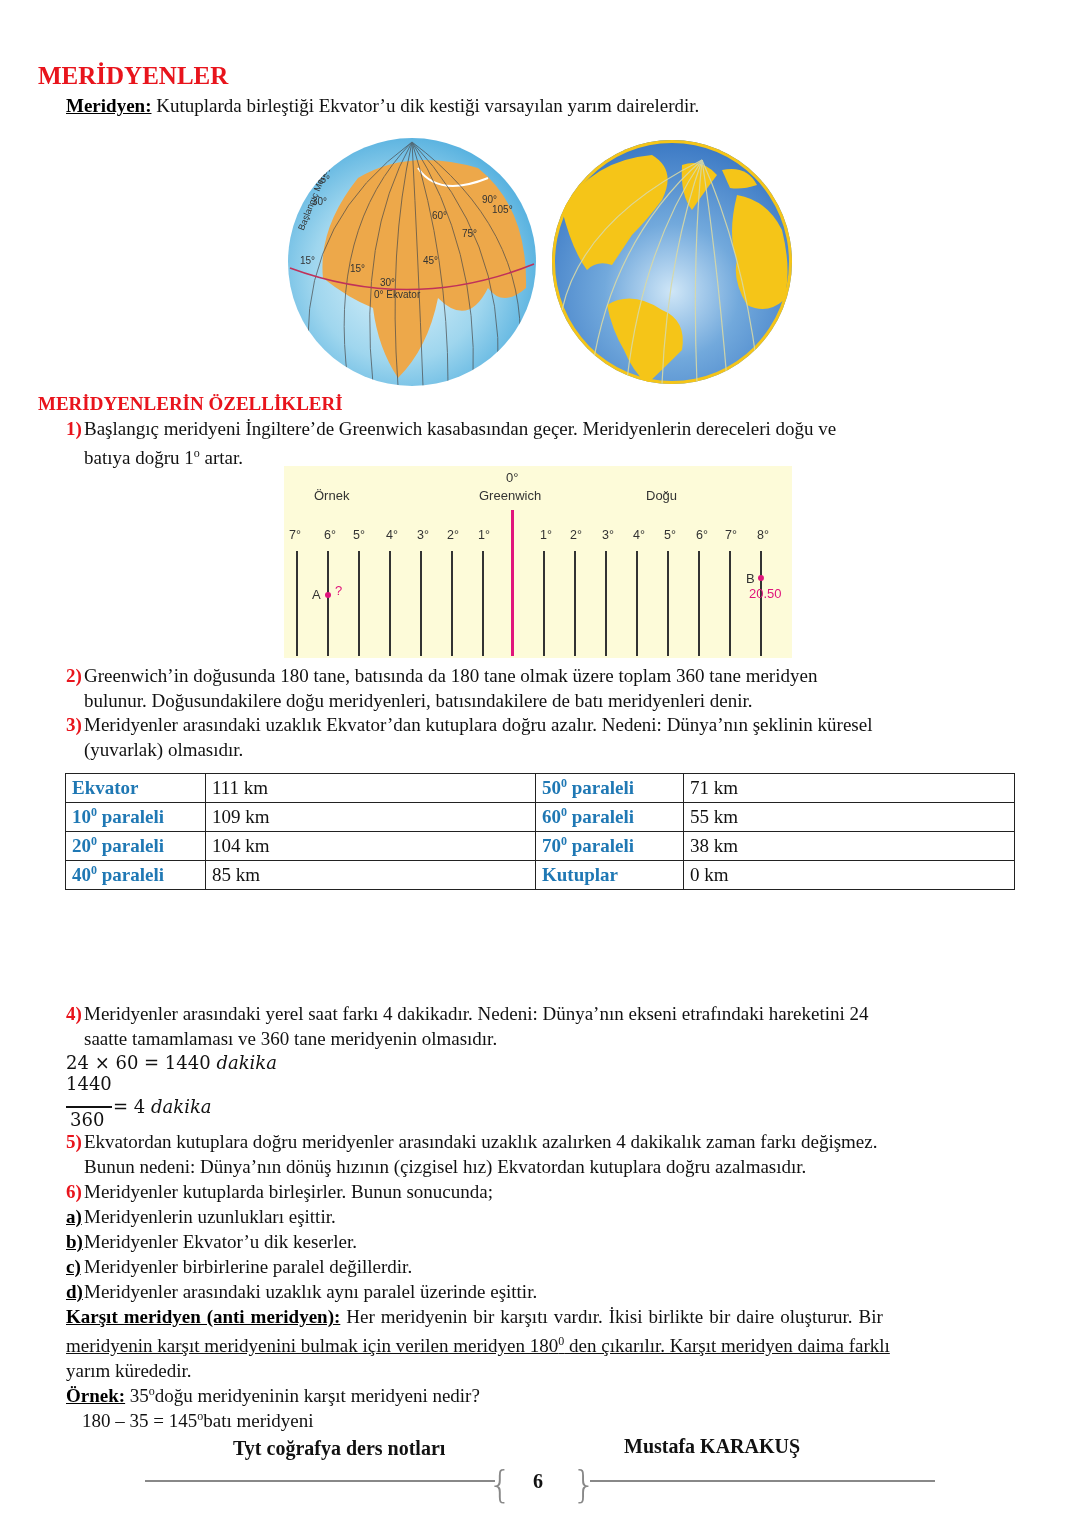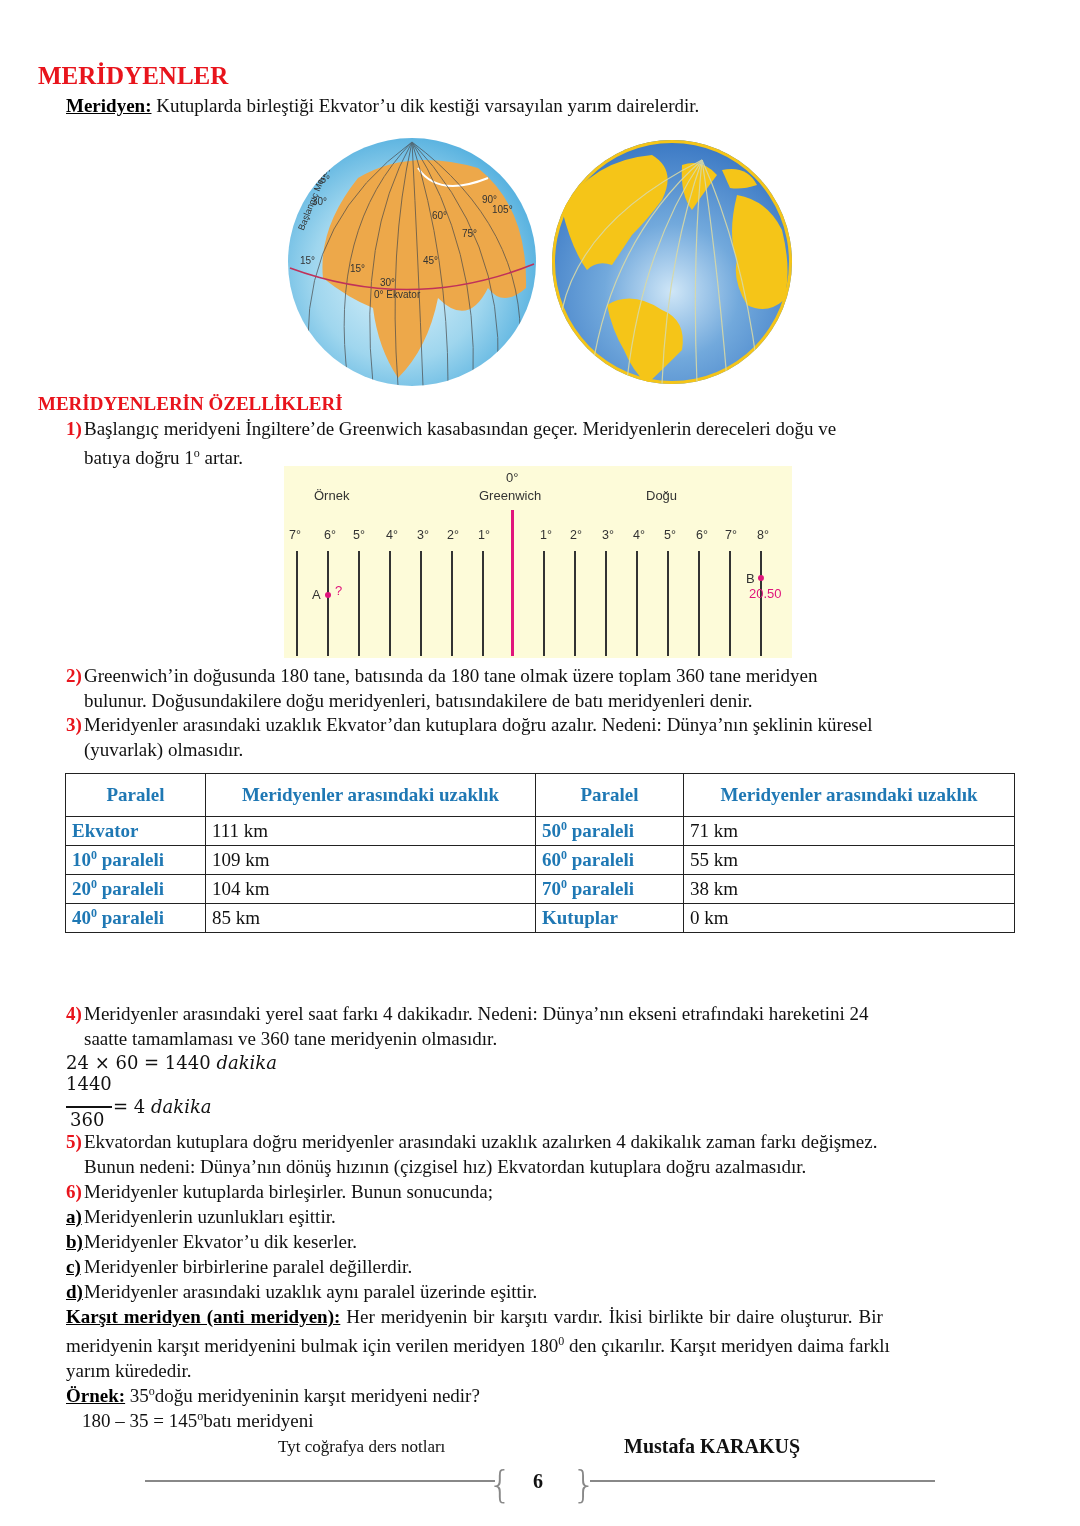--- a/index.html
+++ b/index.html
@@ -58,21 +58,21 @@
   #dist-table td, #dist-table th {
     border: 1.5px solid #222; padding: 0 6px; font-size: 19px; height: 28px; text-align: left;
   }
   #dist-table th { height: 42px; color: #1f78b4; font-weight: bold; text-align: center; }
   #dist-table td.lab { color: #1f78b4; font-weight: bold; }
   #dist-table sup { font-size: 12px; }
 
   .math { font-family: "DejaVu Serif", serif; font-size: 18px; }
   .math i { font-style: italic; }
 
-  #footer-left { left: 233px; top: 1437px; font-weight: normal; font-size: 17px; margin-left: 45px; }
+  #footer-left { left: 233px; top: 1437px; font-weight: bold; font-size: 20px; }
   #footer-right { left: 624px; top: 1435px; font-weight: bold; font-size: 20px; }
   .rule { position: absolute; height: 2px; background: #888; top: 1480px; }
   .brace { position: absolute; top: 1462px; font-size: 38px; color: #888; font-family: "DejaVu Sans", sans-serif; font-weight: 300; }
   #page-num { left: 533px; top: 1470px; font-weight: bold; font-size: 20px; }
 </style>
 </head>
 <body>
 
 <div id="title" class="abs">MERİDYENLER</div>
 <div id="def" class="abs line">
@@ -193,26 +193,20 @@
 <span class="item-text line" style="top:737px;">(yuvarlak) olmasıdır.</span>
 
 <table id="dist-table" class="abs">
   <colgroup>
       <col style="width:140px">
       <col style="width:330px">
       <col style="width:148px">
       <col>
     </colgroup>
   <tbody>
-      <tr>
-    <th>Paralel</th>
-    <th>Meridyenler arasındaki uzaklık</th>
-    <th>Paralel</th>
-    <th>Meridyenler arasındaki uzaklık</th>
-  </tr>
   <tr>
     <td class="lab"><span>Ekvator</span><sup></sup><span></span></td>
     <td>111 km</td>
     <td class="lab"><span>50</span><sup>0</sup><span> paraleli</span></td>
     <td>71 km</td>
   </tr>
   <tr>
     <td class="lab"><span>10</span><sup>0</sup><span> paraleli</span></td>
     <td>109 km</td>
     <td class="lab"><span>60</span><sup>0</sup><span> paraleli</span></td>
@@ -252,21 +246,21 @@
 <span class="item-num blue line" style="top:1204px;">a)</span>
 <span class="item-text line" style="top:1204px;">Meridyenlerin uzunlukları eşittir.</span>
 <span class="item-num blue line" style="top:1229px;">b)</span>
 <span class="item-text line" style="top:1229px;">Meridyenler Ekvator’u dik keserler.</span>
 <span class="item-num blue line" style="top:1254px;">c)</span>
 <span class="item-text line" style="top:1254px;">Meridyenler birbirlerine paralel değillerdir.</span>
 <span class="item-num blue line" style="top:1279px;">d)</span>
 <span class="item-text line" style="top:1279px;">Meridyenler arasındaki uzaklık aynı paralel üzerinde eşittir.</span>
 
 <div class="abs line" style="left:66px;top:1304px;word-spacing:1.2px;"><span class="blue bold">Karşıt meridyen (anti meridyen):</span><span> Her meridyenin bir karşıtı vardır. İkisi birlikte bir daire oluşturur. Bir</span></div>
-<div class="abs line" style="left:66px;top:1329px;"><span>meridyenin karşıt meridyenini bulmak için verilen meridyen 180</span><sup style="font-size:12px">0</sup><span> den çıkarılır. Karşıt meridyen daima farklı</span></div>
+<div class="abs line" style="left:66px;top:1329px;text-decoration:underline;"><span>meridyenin karşıt meridyenini bulmak için verilen meridyen 180</span><sup style="font-size:12px">0</sup><span> den çıkarılır. Karşıt meridyen daima farklı</span></div>
 <div class="abs line" style="left:66px;top:1358px;">yarım kürededir.</div>
 
 <div class="abs line" style="left:66px;top:1379px;"><span class="blue bold">Örnek:</span><span> 35</span><sup style="font-size:12px">o</sup><span>doğu meridyeninin karşıt meridyeni nedir?</span></div>
 <div class="abs line" style="left:82px;top:1404px;"><span>180 – 35 = 145</span><sup style="font-size:12px">o</sup><span>batı meridyeni</span></div>
 
 <div id="footer-left" class="abs">Tyt coğrafya ders notları</div>
 <div id="footer-right" class="abs">Mustafa KARAKUŞ</div>
 <div class="rule" style="left:145px;width:350px;"></div>
 <div class="brace" style="left:488px;">{</div>
 <div id="page-num" class="abs">6</div>

